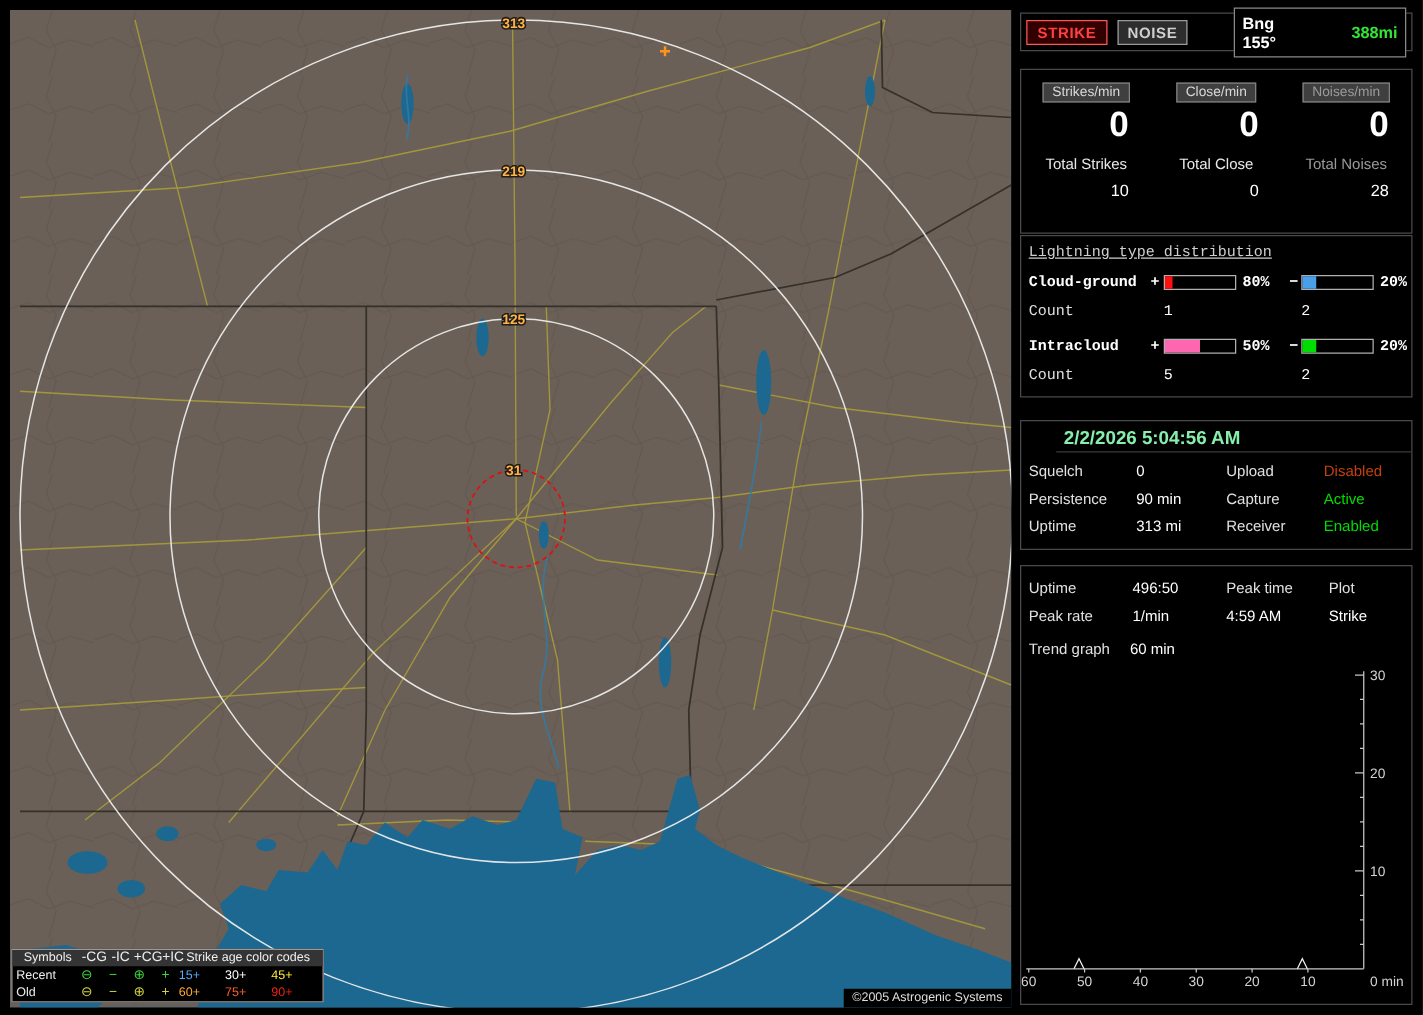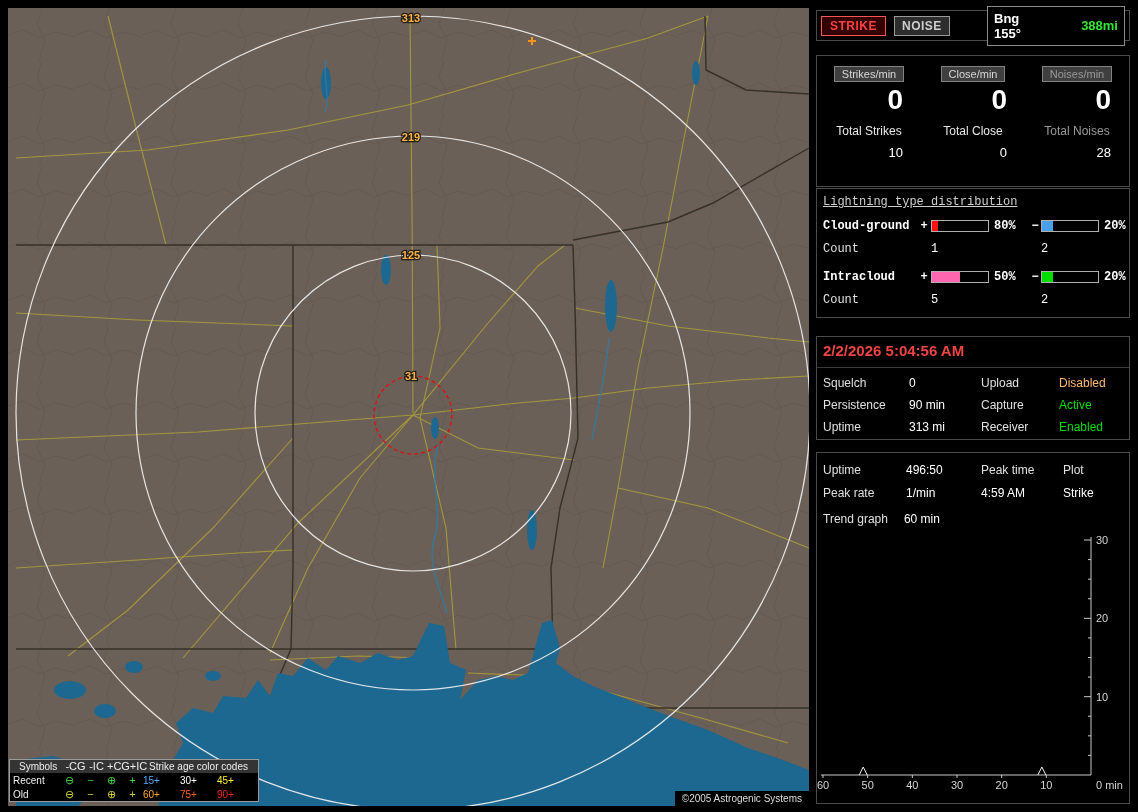--- a/index.html
+++ b/index.html
@@ -47,21 +47,21 @@
   .drow.count{height:21px;}
   .dlabel{font-weight:bold;color:#fff;font-size:12px;}
   .sign{color:#fff;font-weight:bold;font-size:12px;text-align:center;}
   .bar{height:10px;border:1px solid #b0b0b0;background:#000;position:relative;}
   .bar-fill{position:absolute;left:0;top:0;bottom:0;width:0;}
   .pct{font-weight:bold;color:#fff;font-size:12px;padding-left:5px;}
   .clabel{font-size:12px;color:#e0e0e0;}
   .cval{font-size:12px;color:#fff;}
   .c3{grid-column:3;} .c6{grid-column:6;}
   #box-status{top:336px;height:104px;}
-  .dt{color:#ef4444;font-weight:bold;font-size:15px;padding:5px 6px 8px;border-bottom:1px solid #3a3a3a;}
+  .dt{color:#86efac;font-weight:bold;font-size:15px;padding:5px 6px 2px;border-bottom:1px solid #3a3a3a;margin-left:28px;}
   .status-grid{display:grid;grid-template-columns:86px 72px 78px auto;padding:8px 6px 0;row-gap:8px;font-size:12px;}
   .slabel{color:#e0e0e0;} .sval{color:#fff;}
   #box-stats{top:452px;height:352px;}
   .stats-grid{display:grid;grid-template-columns:83px 75px 82px auto;padding:10px 6px 0;row-gap:9px;font-size:12px;}
   .trend-row{display:flex;gap:16px;padding:12px 6px 0;font-size:12px;}
   #trend-svg{display:block;margin-top:4px;}
   .ax{stroke:#c8c8c8;stroke-width:1;fill:none;}
   .tick{fill:#d4d4d4;font-size:11px;}
   .spike{stroke:#f0f0f0;stroke-width:1;fill:none;}
 </style>
@@ -251,21 +251,21 @@
     <span class="cval c6">2</span>
   </div>
 </div>
 
 <div id="box-status" class="pbox">
   <div class="dt">2/2/2026 5:04:56 AM</div>
   <div class="status-grid">
     <span class="slabel">Squelch</span>
     <span class="sval">0</span>
     <span class="slabel">Upload</span>
-    <span class="sval" style="color: #fdba74;">Disabled</span>
+    <span class="sval" style="color: #c2410c;">Disabled</span>
 
     <span class="slabel">Persistence</span>
     <span class="sval">90 min</span>
     <span class="slabel">Capture</span>
     <span class="sval" style="color: rgb(0, 221, 0);">Active</span>
 
     <span class="slabel">Uptime</span>
     <span class="sval">313 mi</span>
     <span class="slabel">Receiver</span>
     <span class="sval" style="color: rgb(0, 221, 0);">Enabled</span>

